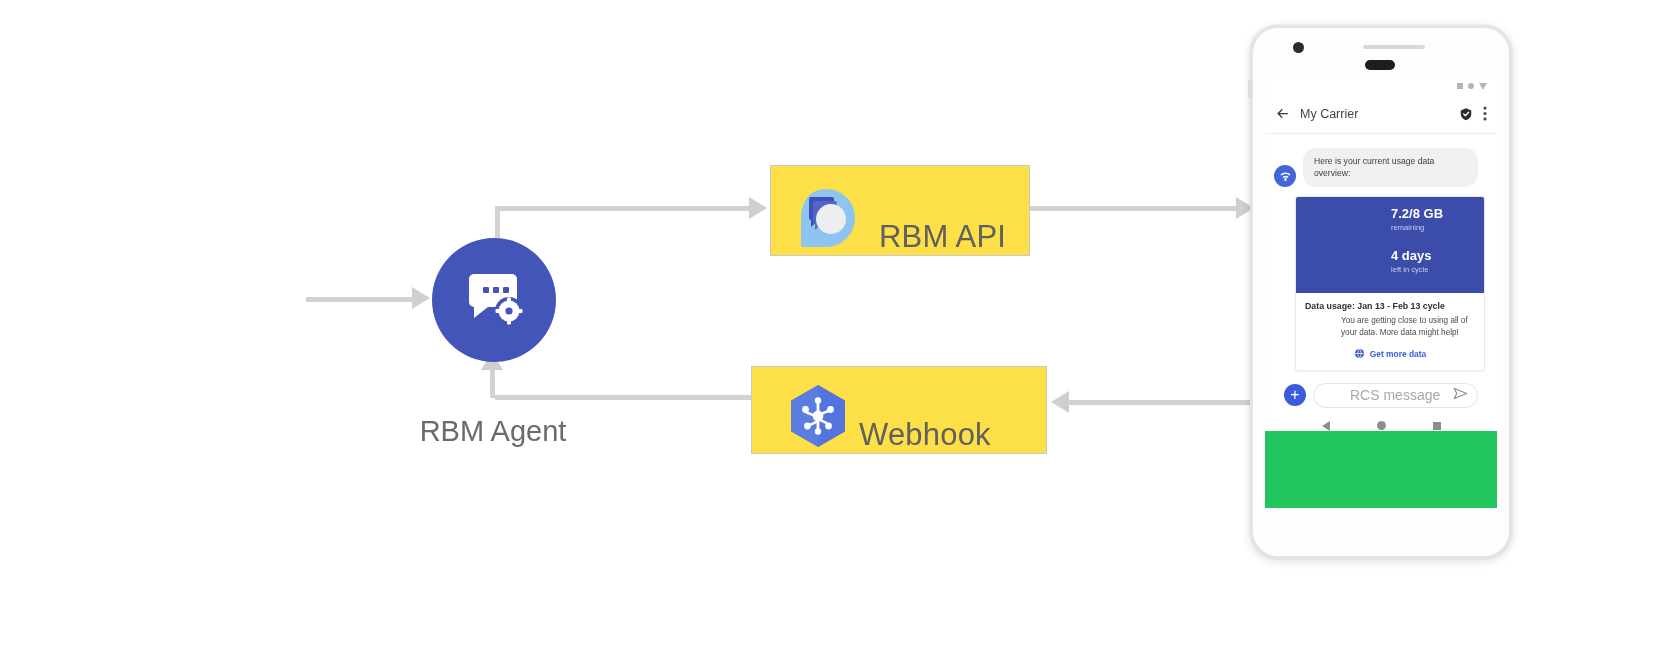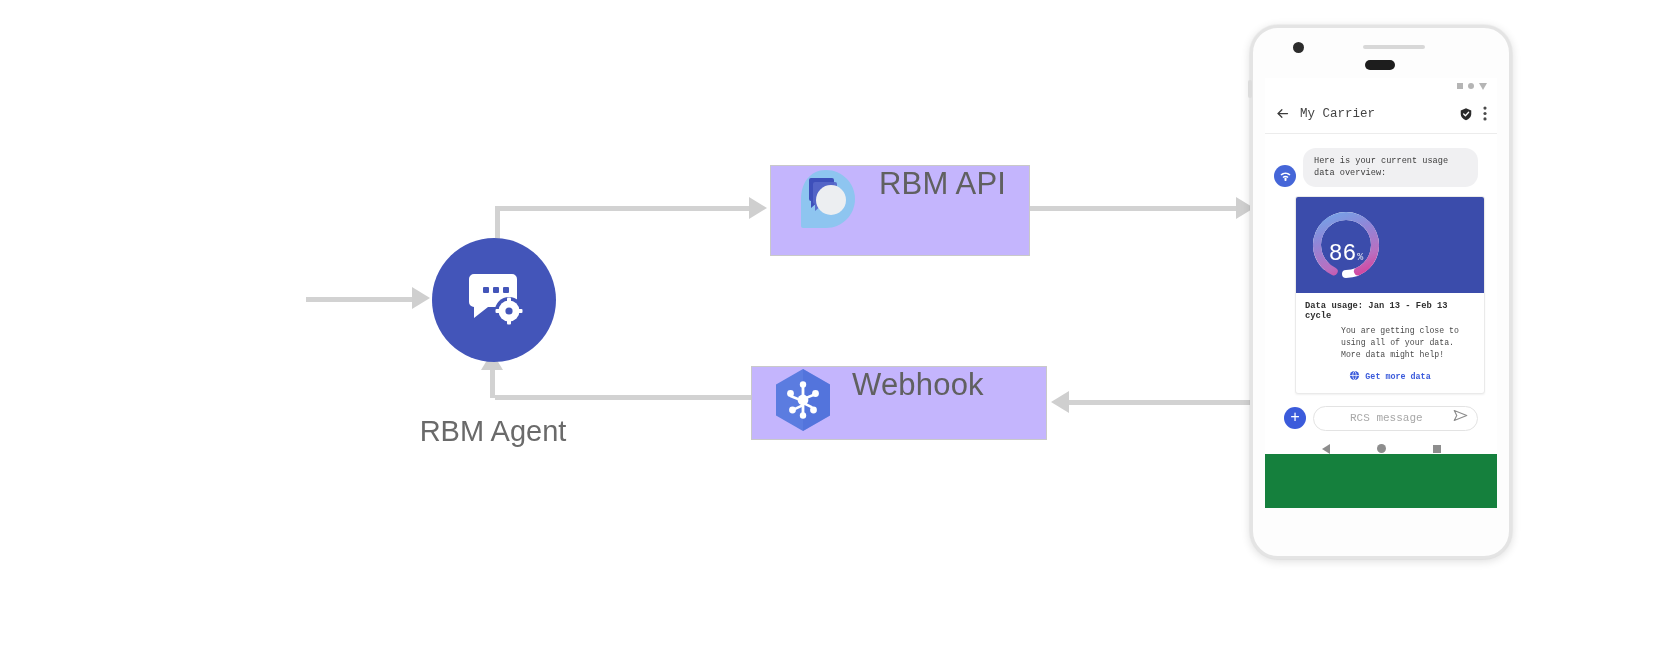--- a/index.html
+++ b/index.html
@@ -9,40 +9,40 @@
     background: #ffffff;
     font-family: "Liberation Sans", sans-serif;
     overflow: hidden;
   }
   #stage { position: relative; width: 1669px; height: 652px; background: #fff; }
 
   
   .dbox {
     position: absolute;
     border: 1px solid #c9c9c9;
-    background: #c4b5fd;
+    background: #fde047;
     display: flex;
-    align-items: flex-start;
+    align-items: flex-end;
   }
   .dbox-label {
     font-size: 31px;
     color: #606060;
     font-weight: 300;
     letter-spacing: .2px;
     white-space: nowrap;
   }
 
   
   #box-external { left: 48px; top: 257px; width: 258px; height: 86px; justify-content: center; }
   #box-external .dbox-label { font-size: 30px; color: #5b5b5b; }
 
   
   #box-rbmapi { left: 770px; top: 165px; width: 260px; height: 91px; padding-left: 22px; gap: 20px; }
   
-  #box-webhook { left: 751px; top: 366px; width: 296px; height: 74px; padding-left: 20px; gap: 18px; }
+  #box-webhook { left: 751px; top: 366px; width: 296px; height: 88px; padding-left: 35px; gap: 10px; }
 
   
   .conn { position: absolute; background: #d2d2d2; }
   .hline { height: 5px; }
   .vline { width: 5px; }
   .arrow-r, .arrow-l, .arrow-u, .arrow-d {
     position: absolute; width: 0; height: 0;
   }
   .arrow-r { border-top: 11px solid transparent; border-bottom: 11px solid transparent; border-left: 18px solid #cfcfcf; }
   .arrow-l { border-top: 11px solid transparent; border-bottom: 11px solid transparent; border-right: 18px solid #cfcfcf; }
@@ -69,21 +69,21 @@
     border-radius: 28px;
     box-shadow: 0 2px 10px rgba(0,0,0,.14), 0 0 0 1px rgba(0,0,0,.03);
   }
   #phone-cam { position: absolute; left: 40px; top: 14px; width: 11px; height: 11px; border-radius: 50%; background: #2c2c2c; }
   #phone-speaker-top { position: absolute; left: 110px; top: 17px; width: 62px; height: 4px; border-radius: 3px; background: #d8d8d8; }
   #phone-speaker { position: absolute; left: 112px; top: 32px; width: 30px; height: 10px; border-radius: 6px; background: #1d1d1d; }
   #phone-sidebtn { position: absolute; left: -5px; top: 52px; width: 4px; height: 18px; background: #dcdcdc; border-radius: 2px; }
 
   #screen {
     position: absolute; left: 12px; top: 50px; width: 232px; height: 430px;
-    background: #15803d; overflow: hidden; font-family: Liberation Mono, monospace;
+    background: #22c55e; overflow: hidden;
   }
 
   
   #statusbar { height: 16px; display: flex; justify-content: flex-end; align-items: center; gap: 5px; padding-right: 10px; background:#fff; }
   .sb-sq { width: 6px; height: 6px; background: #b5b5b5; }
   .sb-dot { width: 6px; height: 6px; border-radius: 50%; background: #b5b5b5; }
   .sb-tri { width: 0; height: 0; border-left: 4px solid transparent; border-right: 4px solid transparent; border-top: 7px solid #b5b5b5; }
 
   
   #appbar {
@@ -140,21 +140,21 @@
   #composer { display: flex; align-items: center; gap: 7px; padding: 12px 10px 0 10px; }
   #plus-btn {
     width: 22px; height: 22px; border-radius: 50%; background: #3b5bdb;
     color: #fff; display: flex; align-items: center; justify-content: center;
     font-size: 16px; line-height: 1; flex: 0 0 auto; font-weight: 300;
   }
   #composer-field {
     flex: 1; height: 25px; border: 1px solid #e3e3e3; border-radius: 14px;
     display: flex; align-items: center; padding: 0 9px; background: #fff;
   }
-  #composer-placeholder { flex: 1; font-size: 11px; color: #a8a8a8; padding-left: 27px; }
+  #composer-placeholder { flex: 1; font-size: 14px; color: #a8a8a8; padding-left: 27px; }
 
   
   #navbar { display: flex; align-items: center; justify-content: space-around; padding: 13px 24px 0 24px; }
   .nav-back { width: 0; height: 0; border-top: 5px solid transparent; border-bottom: 5px solid transparent; border-right: 8px solid #8d8d8d; }
   .nav-home { width: 9px; height: 9px; border-radius: 50%; background: #8d8d8d; }
   .nav-recent { width: 8px; height: 8px; background: #8d8d8d; }
 
   #phone-label {
     position: absolute; left: 1270px; top: 589px; width: 225px;
     text-align: center; font-size: 30px; color: #6a6a6a; font-weight: 300;
@@ -291,36 +291,28 @@
               <path d="M12 7.2 c3.1 0 5.9 1.2 8 3.1 l-1.6 1.7 C16.6 10.4 14.4 9.5 12 9.5 s-4.6 .9 -6.4 2.5 L4 10.3 C6.1 8.4 8.9 7.2 12 7.2 z"></path>
               <path d="M12 12.4 c1.8 0 3.5 .7 4.8 1.8 l-1.6 1.7 c-.9 -.8 -2 -1.2 -3.2 -1.2 s-2.3 .4 -3.2 1.2 l-1.6 -1.7 c1.3 -1.1 3 -1.8 4.8 -1.8 z"></path>
               <rect x="10.4" y="15.6" width="3.2" height="5" rx="1.2"></rect>
             </svg>
           </span>
           <span id="bubble">Here is your current usage data overview:</span>
         </div>
 
         <div id="rich-card">
           <div id="card-hero">
-            <div id="gauge-wrap">
-              <svg width="76" height="76" viewBox="0 0 76 76">
-                <defs>
-                  <linearGradient id="gaugeGrad" x1="0" y1="1" x2="1" y2="0">
-                    <stop offset="0%" stop-color="#6fa8ea"></stop>
-                    <stop offset="35%" stop-color="#8f87d8"></stop>
-                    <stop offset="70%" stop-color="#b96fc0"></stop>
-                    <stop offset="100%" stop-color="#e0318f"></stop>
-                  </linearGradient>
-                </defs>
-                <circle cx="38" cy="38" r="29" fill="none" stroke="#ffffff" stroke-width="8" stroke-linecap="round" stroke-dasharray="160 400" stroke-dashoffset="-22" transform="rotate(90 38 38)"></circle>
-                <circle cx="38" cy="38" r="29" fill="none" stroke="url(#gaugeGrad)" stroke-width="8" stroke-linecap="round" stroke-dasharray="157 400" stroke-dashoffset="0" transform="rotate(115 38 38)"></circle>
-              </svg>
-              <div id="gauge-center">
-                <span id="gauge-pct">86</span>
-                <span id="gauge-pct-sym">%</span>
+            <div id="hero-right">
+              <div>
+                <div class="hero-big">7.2/8 GB</div>
+                <div class="hero-sub">remaining</div>
+              </div>
+              <div id="hero-block2">
+                <div class="hero-big">4 days</div>
+                <div class="hero-sub">left in cycle</div>
               </div>
             </div>
           </div>
           <div id="card-body">
             <div id="card-title">Data usage: Jan 13 - Feb 13 cycle</div>
             <div id="card-desc">You are getting close to using all of your data. More data might help!</div>
             <div id="card-action">
               <span>
                 <svg width="11" height="11" viewBox="0 0 24 24">
                   <circle cx="12" cy="12" r="10" fill="#3b5bdb"></circle>

